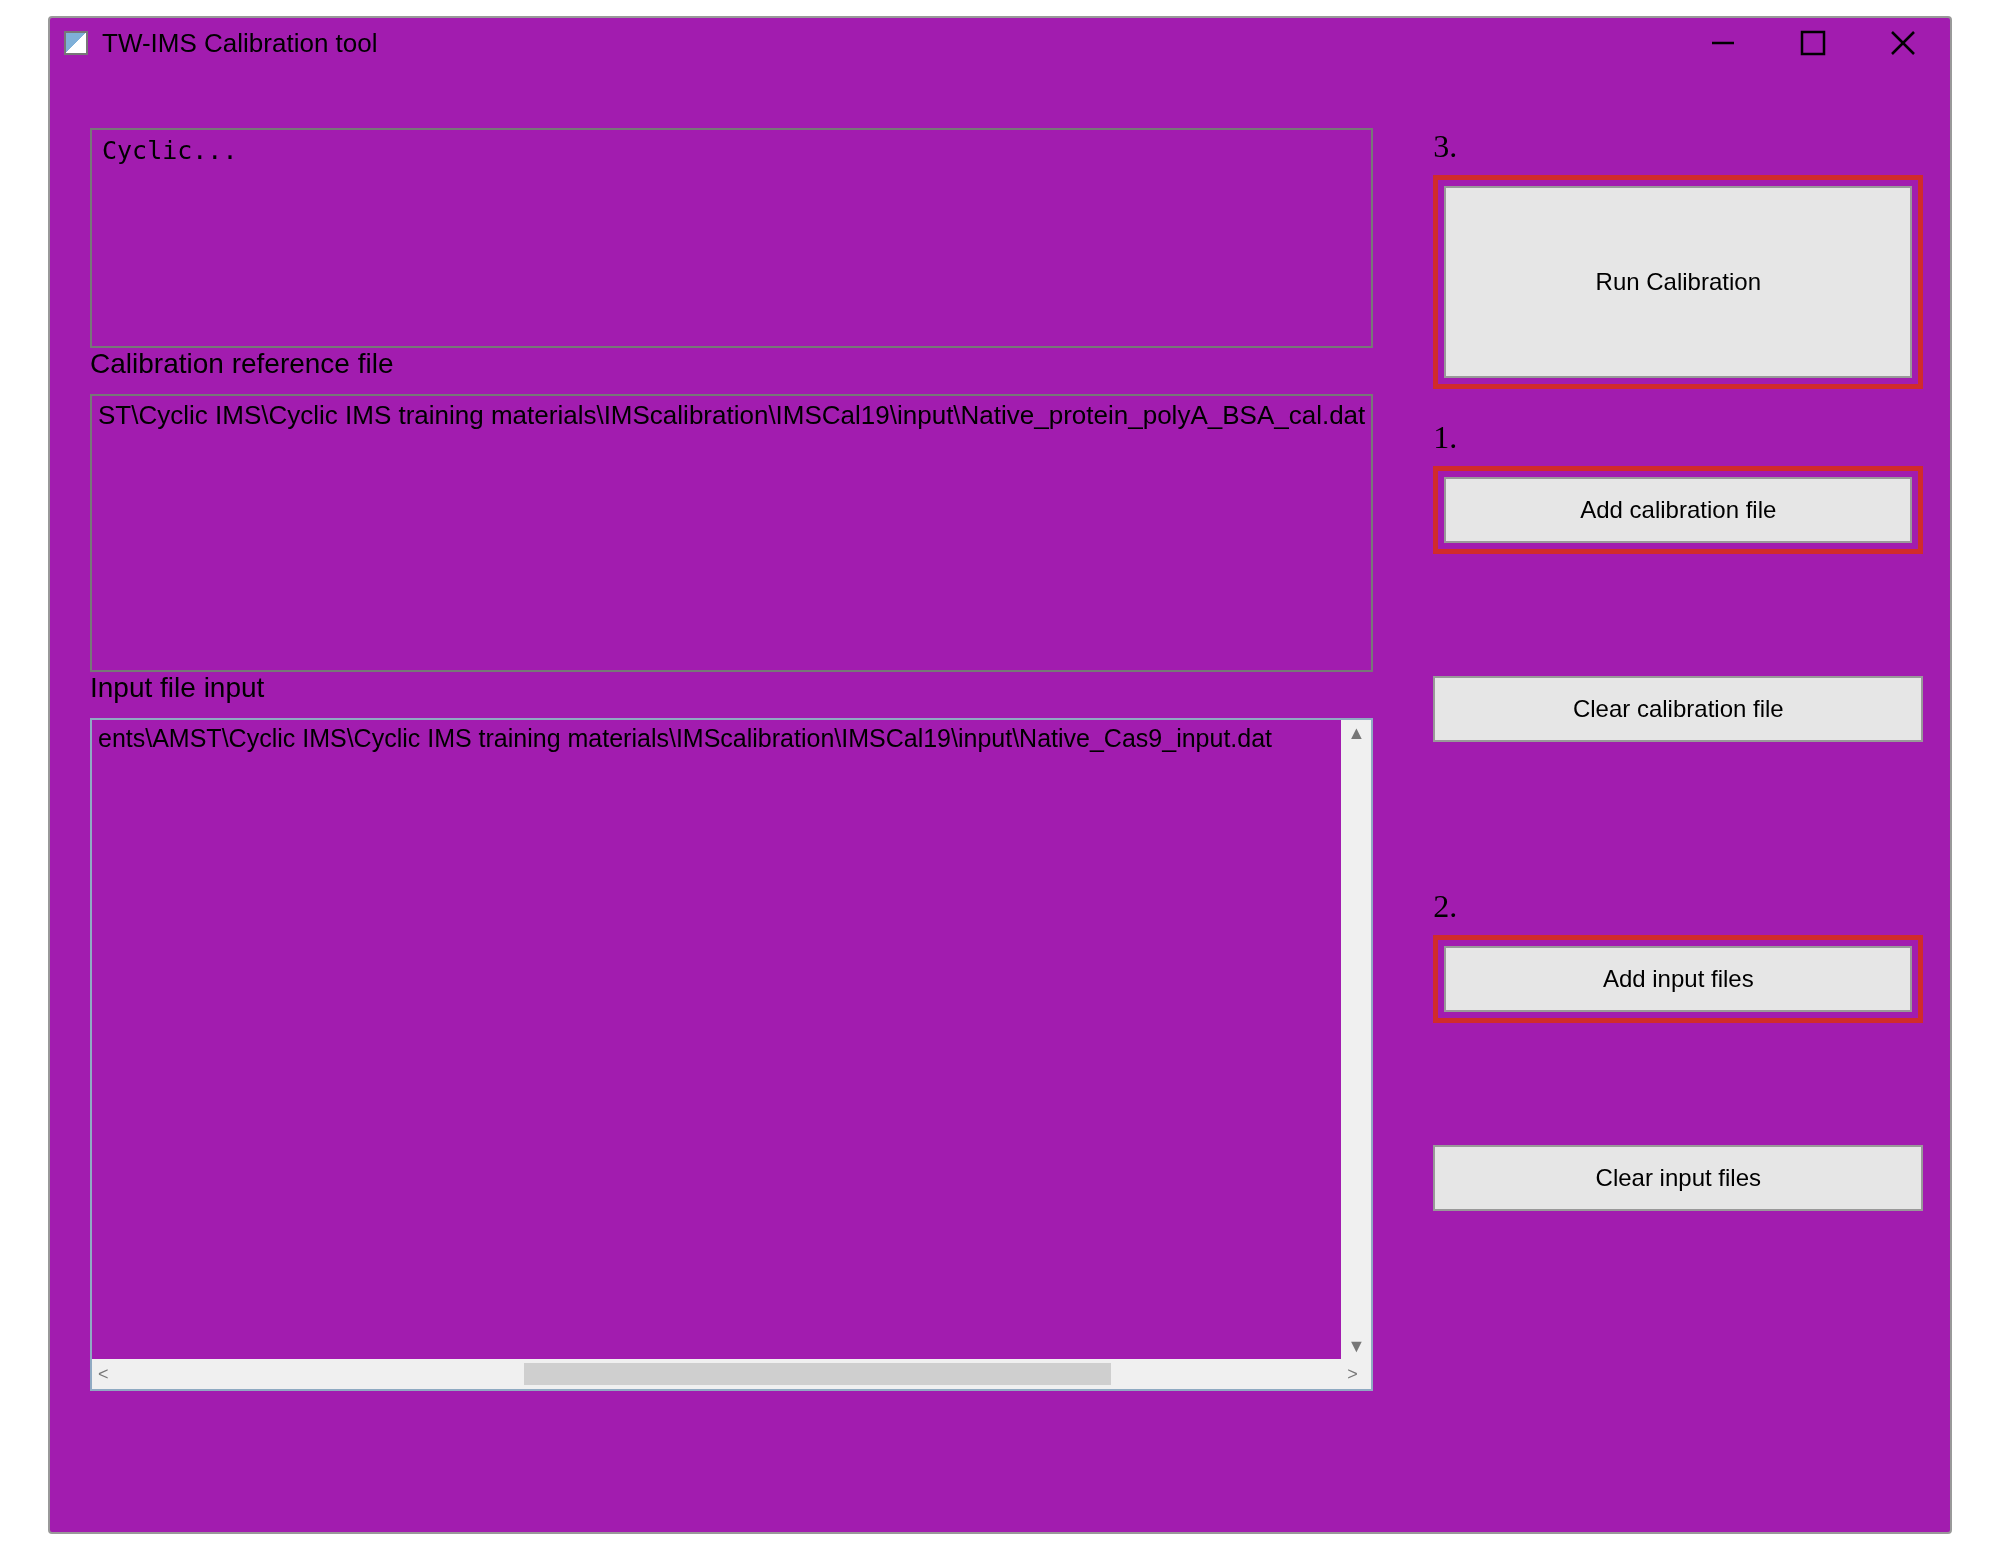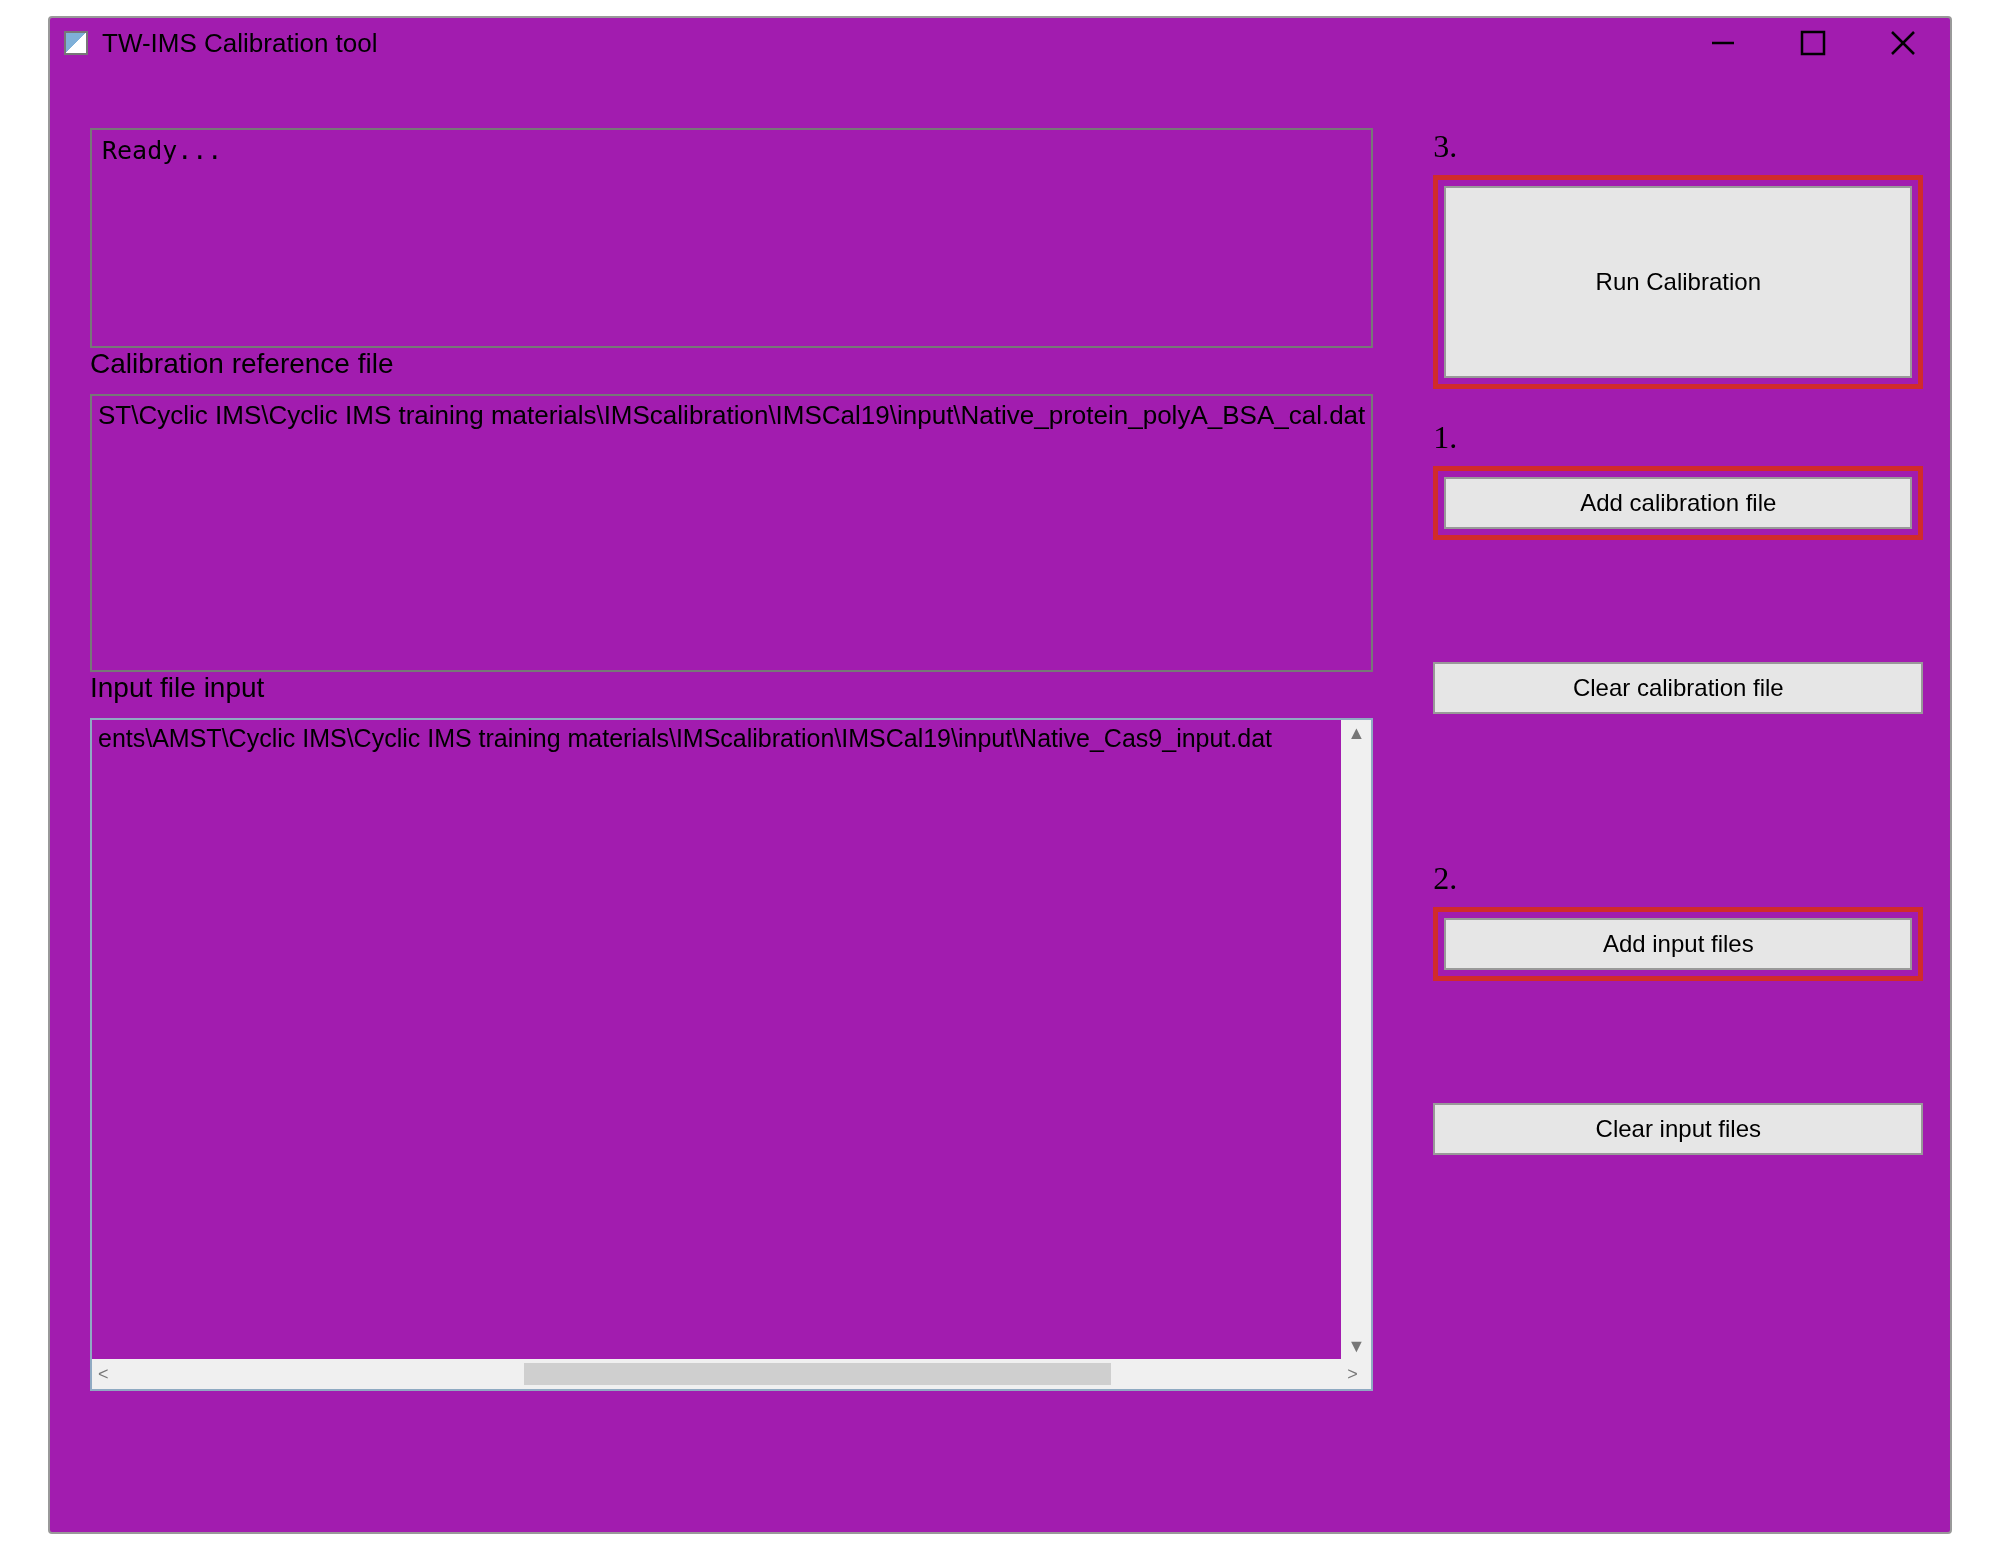--- a/index.html
+++ b/index.html
@@ -151,21 +151,21 @@
     background:#cfcfcf;
   }
   .scroll-arrow {
     color:#777;
     font-size:18px;
     line-height:1;
     user-select:none;
   }
   .right-button {
     width:100%;
-    height:52px;
+    height:66px;
     border:2px solid #999;
     background:#e6e6e6;
     display:flex;
     align-items:center;
     justify-content:center;
     font-size:24px;
     cursor:pointer;
   }
   .right-button.tall {
     height:192px;
@@ -211,21 +211,21 @@
         </svg>
       </div>
     </div>
   </div>
 
   <div class="client">
 
     <div class="left-col">
 
       <div class="status-box">
-        <span>Ready...</span>
+        <span>Cyclic...</span>
       </div>
 
       <div class="section-label">Calibration reference file</div>
 
       <div class="calref-box">
         <span>ST\Cyclic IMS\Cyclic IMS training materials\IMScalibration\IMSCal19\input\Native_protein_polyA_BSA_cal.dat</span>
       </div>
 
       <div class="section-label">Input file input</div>
 

